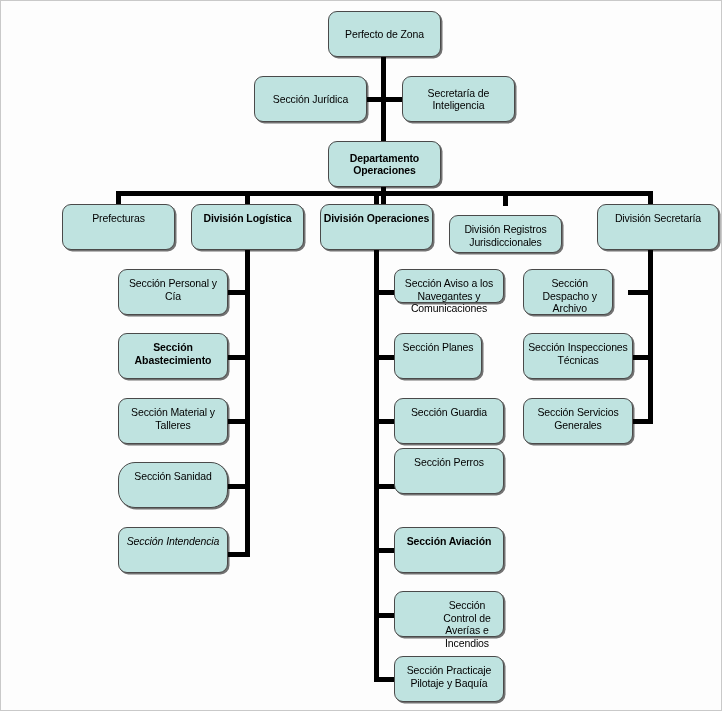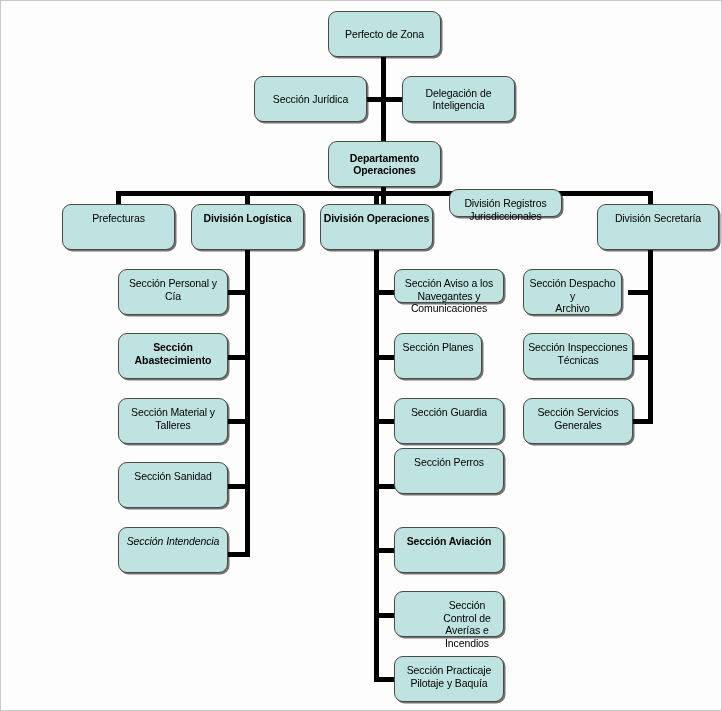--- a/index.html
+++ b/index.html
@@ -93,55 +93,55 @@
       <div class="conn" style="left: 627px; top: 418px; width: 25px; height: 5px; background: rgb(0, 0, 0);"></div>
     </div>
   <div id="node-layer">
       <div class="node mid" style="left: 327px; top: 10px; width: 113px; height: 46px; align-items: center;">
         <span class="label">Perfecto de Zona</span>
       </div>
       <div class="node mid" style="left: 253px; top: 75px; width: 113px; height: 46px;">
         <span class="label">Sección Jurídica</span>
       </div>
       <div class="node mid" style="left: 401px; top: 75px; width: 113px; height: 46px;">
-        <span class="label">Delegación de
+        <span class="label">Secretaría de
 Inteligencia</span>
       </div>
       <div class="node bold mid" style="left: 327px; top: 140px; width: 113px; height: 46px;">
         <span class="label">Departamento
 Operaciones</span>
       </div>
       <div class="node" style="left: 61px; top: 203px; width: 113px; height: 46px;">
         <span class="label">Prefecturas</span>
       </div>
       <div class="node bold" style="left: 190px; top: 203px; width: 113px; height: 46px;">
         <span class="label">División Logística</span>
       </div>
       <div class="node bold" style="left: 319px; top: 203px; width: 113px; height: 46px;">
         <span class="label">División Operaciones</span>
       </div>
-      <div class="node" style="left: 448px; top: 188px; width: 113px; height: 28px;">
+      <div class="node" style="left: 448px; top: 214px; width: 113px; height: 38px;">
         <span class="label">División Registros
 Jurisdiccionales</span>
       </div>
       <div class="node" style="left: 596px; top: 203px; width: 122px; height: 46px;">
         <span class="label">División Secretaría</span>
       </div>
       <div class="node" style="left: 117px; top: 268px; width: 110px; height: 46px;">
         <span class="label">Sección Personal y Cía</span>
       </div>
       <div class="node bold" style="left: 117px; top: 332px; width: 110px; height: 46px;">
         <span class="label">Sección
 Abastecimiento</span>
       </div>
       <div class="node" style="left: 117px; top: 397px; width: 110px; height: 46px;">
         <span class="label">Sección Material y
 Talleres</span>
       </div>
-      <div class="node" style="left: 117px; top: 461px; width: 110px; height: 46px;">
+      <div class="node" style="left: 117px; top: 461px; width: 110px; height: 46px; border-radius: 17px;">
         <span class="label">Sección Sanidad</span>
       </div>
       <div class="node" style="left: 117px; top: 526px; width: 110px; height: 46px; font-style: italic;">
         <span class="label">Sección Intendencia</span>
       </div>
       <div class="node" style="left: 393px; top: 268px; width: 110px; height: 34px; border-radius: 8px;">
         <span class="label">Sección Aviso a los
 Navegantes y
 Comunicaciones</span>
       </div>
@@ -158,21 +158,21 @@
         <span class="label">Sección Aviación</span>
       </div>
       <div class="node" style="left: 393px; top: 590px; width: 110px; height: 46px; padding-left: 36px;">
         <span class="label">Sección Control de
 Averías e Incendios</span>
       </div>
       <div class="node" style="left: 393px; top: 655px; width: 110px; height: 46px;">
         <span class="label">Sección Practicaje
 Pilotaje y Baquía</span>
       </div>
-      <div class="node" style="left: 522px; top: 268px; width: 99px; height: 46px;">
+      <div class="node" style="left: 522px; top: 268px; width: 90px; height: 46px; justify-content: flex-end;">
         <span class="label">Sección Despacho y
 Archivo</span>
       </div>
       <div class="node" style="left: 522px; top: 332px; width: 110px; height: 46px;">
         <span class="label">Sección Inspecciones
 Técnicas</span>
       </div>
       <div class="node" style="left: 522px; top: 397px; width: 110px; height: 46px;">
         <span class="label">Sección Servicios
 Generales</span>

